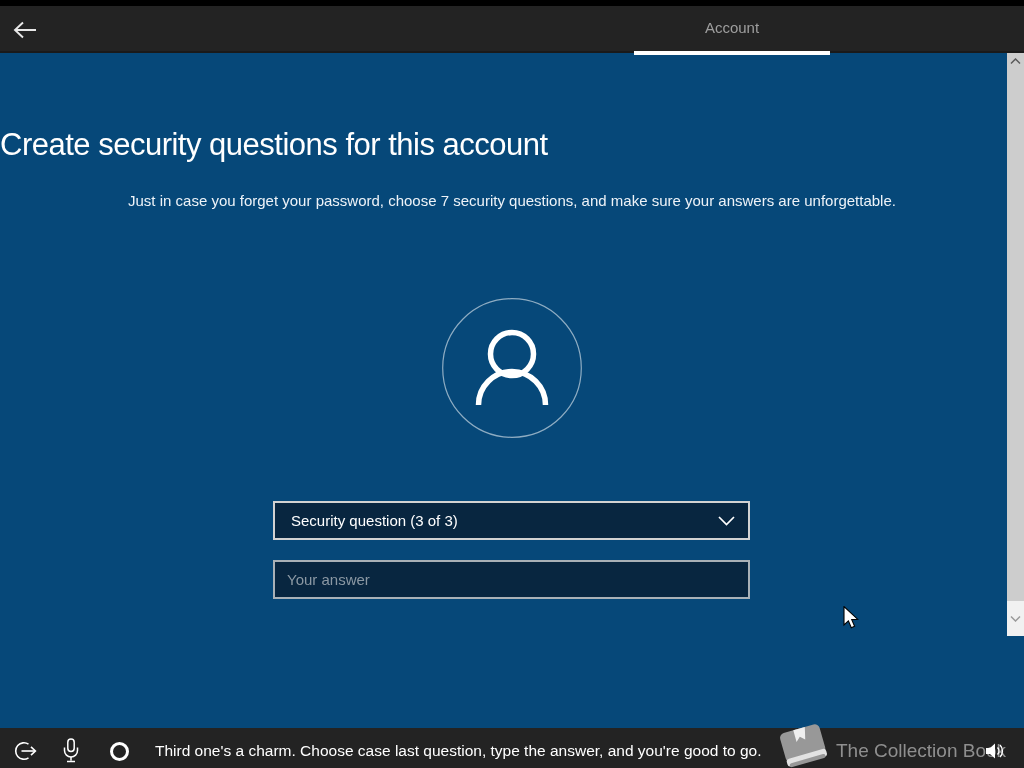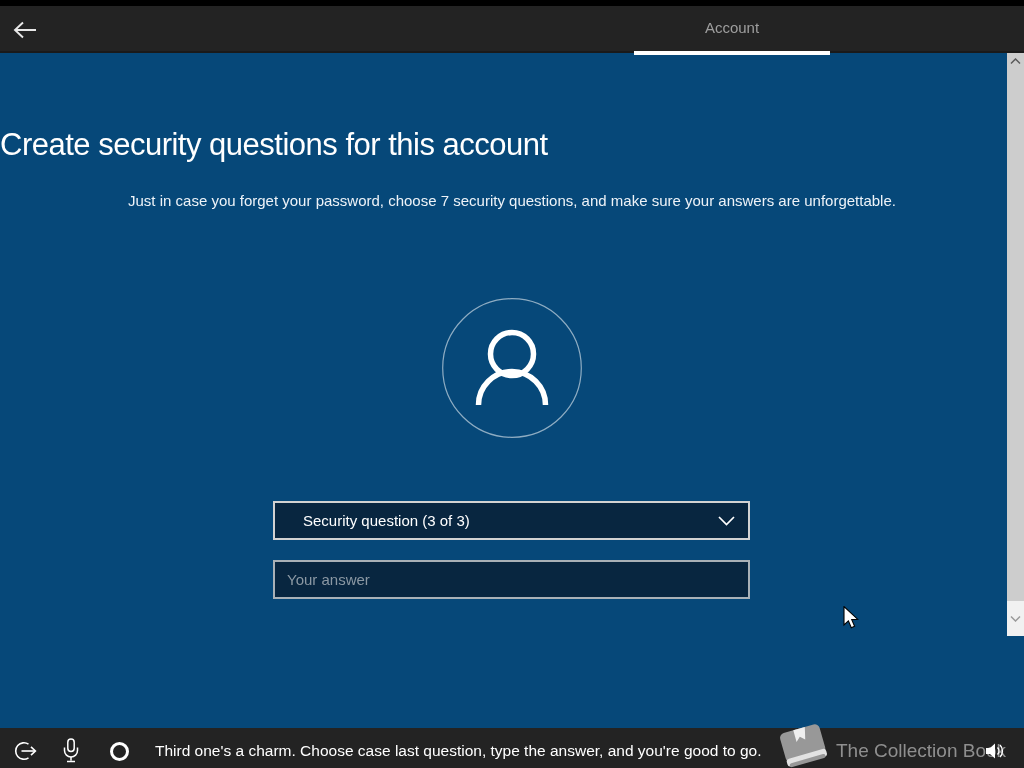--- a/index.html
+++ b/index.html
@@ -23,21 +23,21 @@
   .tab-label{display:block;line-height:44px;font-size:15px;color:var(--tab-text);}
   .tab-underline{position:absolute;left:0;bottom:-2px;width:196px;height:4px;background:#ffffff;}
 
   
   .main{position:absolute;left:0;top:47px;width:1024px;height:675px;background:var(--background);}
   .title{position:absolute;left:0;top:74px;width:1024px;text-align:left;color:#ffffff;font-size:31px;font-weight:300;letter-spacing:-0.5px;}
   .subtitle{position:absolute;left:0;top:139px;width:1024px;text-align:center;color:#eef3f8;font-size:15px;font-weight:400;}
   .avatar{position:absolute;left:442px;top:245px;width:140px;height:140px;}
 
   .combo{position:absolute;left:273px;top:448px;width:477px;height:39px;background:var(--field-background);border:2px solid #d2d2d2;display:flex;align-items:center;cursor:default;}
-  .combo-text{flex:1;padding-left:28px;font-size:15px;color:#ffffff;}
+  .combo-text{flex:1;padding-left:16px;font-size:15px;color:#ffffff;}
   .combo-chevron{margin-right:13px;display:flex;align-items:center;}
 
   .answer{position:absolute;left:273px;top:507px;width:477px;height:39px;background:var(--field-background);border:2px solid #a9b1b7;color:#ffffff;font-size:15px;padding:16px 12px;font-family:inherit;outline:none;}
   .answer::placeholder{color:#8b98a3;opacity:1;}
 
   .next-btn{position:absolute;left:832px;top:611px;width:168px;height:38px;background:var(--accent-button);border:none;color:#ffffff;font-size:15px;font-family:inherit;cursor:pointer;}
 
   .cursor{position:absolute;left:843px;top:553px;z-index:50;pointer-events:none;}
 
   

